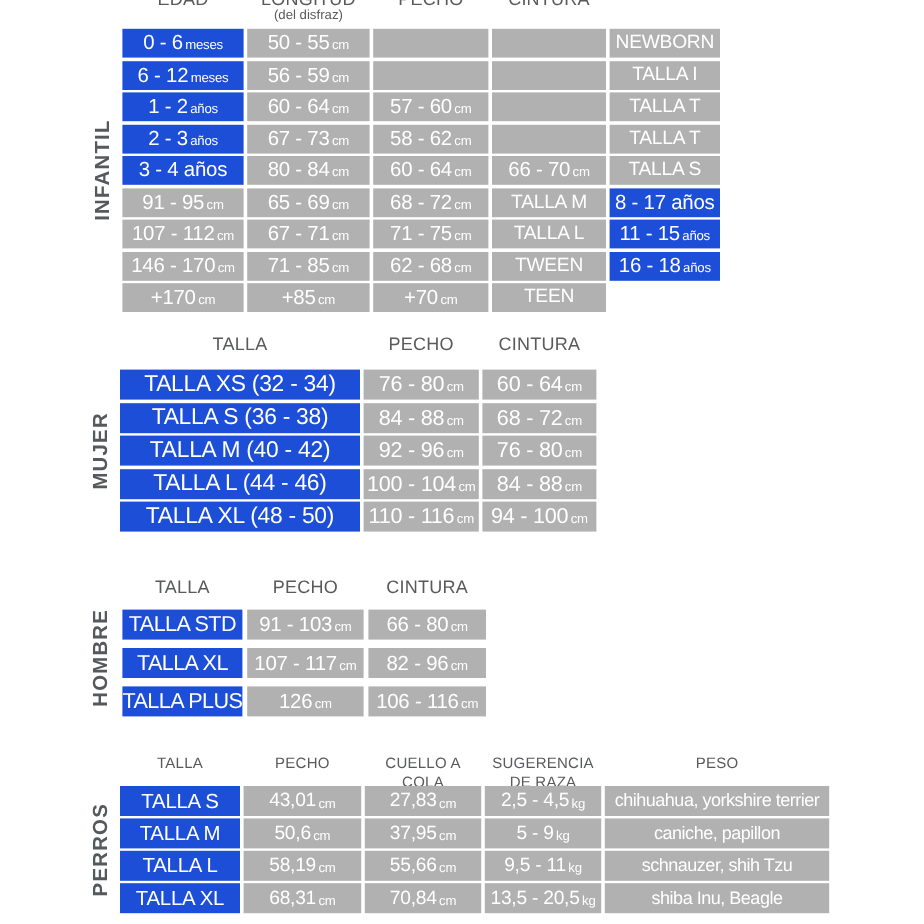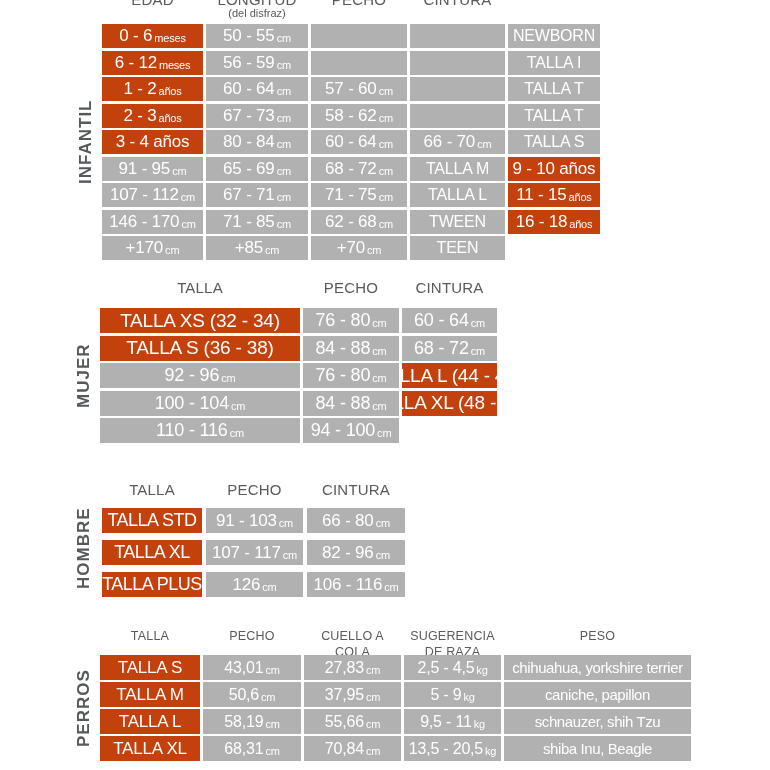--- a/index.html
+++ b/index.html
@@ -14,21 +14,21 @@
     font-weight:bold; font-size:17px; letter-spacing:1px; color:#55595b; width:24px;
   }
   .hdr { position:absolute; display:grid; column-gap:3px; }
   .hcell { text-align:center; color:#595a5c; font-size:15px; line-height:16px; letter-spacing:0.2px; }
   .hcell .sub { font-size:11px; line-height:11px; letter-spacing:0; }
   .body { position:absolute; display:grid; column-gap:3px; }
   .cell {
     display:flex; align-items:center; justify-content:center;
     color:#ffffff; letter-spacing:-0.2px; white-space:nowrap; overflow:hidden;
   }
-  .cell.dark  { background:#c2410c; }
+  .cell.dark  { background:#1d4ed8; }
   .cell.light { background:#b1b1b1; }
   .unit { font-size:11px; margin-left:2px; align-self:flex-end; padding-bottom:4px; }
 
   
   .s-infantil .hdr, .s-infantil .body { left:102px; grid-template-columns:101px 102px 96px 95px 92px; }
   .s-infantil .hdr  { top:-8px; }
   .s-infantil .body { top:24px; grid-auto-rows:24px; row-gap:2.5px; }
   .s-infantil .side-label { left:74px; top:24px; height:236px; }
   .s-infantil .cell { font-size:17px; }
   .s-infantil .col-4 { font-size:16px; }
@@ -181,21 +181,21 @@
           <span class="unit">cm</span>
         </div>
         <div class="cell col-3 light">
           <span class="main">68 - 72</span>
           <span class="unit">cm</span>
         </div>
         <div class="cell col-4 light">
           <span class="main">TALLA M</span>
         </div>
         <div class="cell col-0 dark">
-          <span class="main">9 - 10 años</span>
+          <span class="main">8 - 17 años</span>
         </div>
         <div class="cell col-1 light">
           <span class="main">107 - 112</span>
           <span class="unit">cm</span>
         </div>
         <div class="cell col-2 light">
           <span class="main">67 - 71</span>
           <span class="unit">cm</span>
         </div>
         <div class="cell col-3 light">
@@ -274,20 +274,23 @@
           <span class="main">TALLA S (36 - 38)</span>
         </div>
         <div class="cell col-1 light">
           <span class="main">84 - 88</span>
           <span class="unit">cm</span>
         </div>
         <div class="cell col-2 light">
           <span class="main">68 - 72</span>
           <span class="unit">cm</span>
         </div>
+        <div class="cell col-0 dark">
+          <span class="main">TALLA M (40 - 42)</span>
+        </div>
         <div class="cell col-1 light">
           <span class="main">92 - 96</span>
           <span class="unit">cm</span>
         </div>
         <div class="cell col-2 light">
           <span class="main">76 - 80</span>
           <span class="unit">cm</span>
         </div>
         <div class="cell col-0 dark">
           <span class="main">TALLA L (44 - 46)</span>

